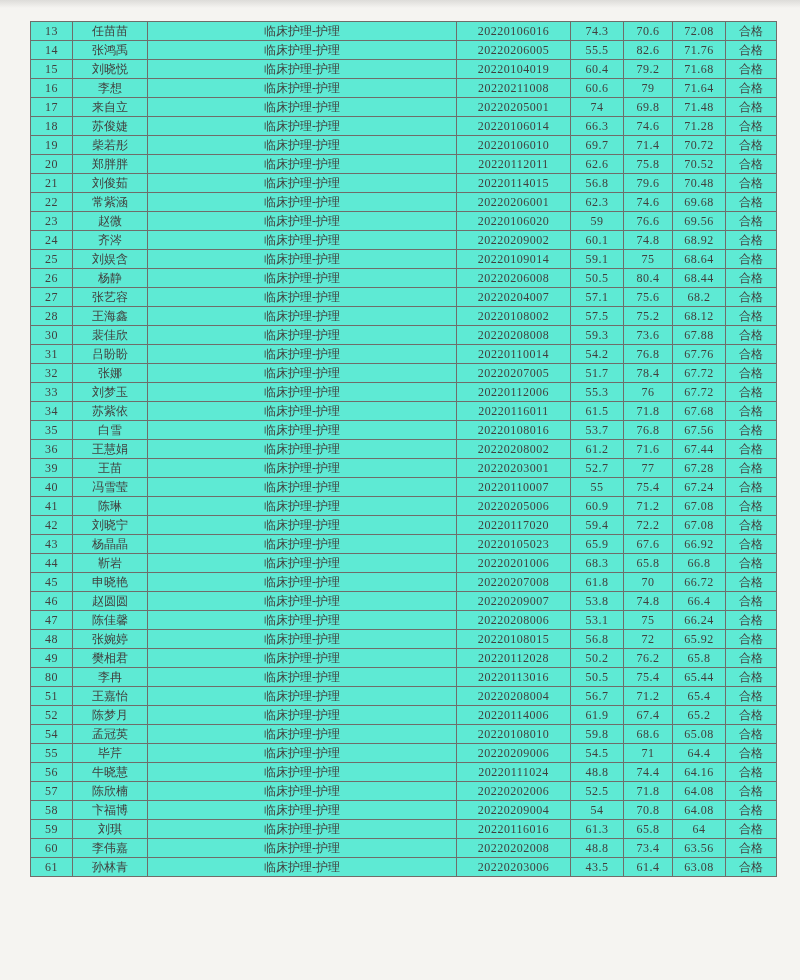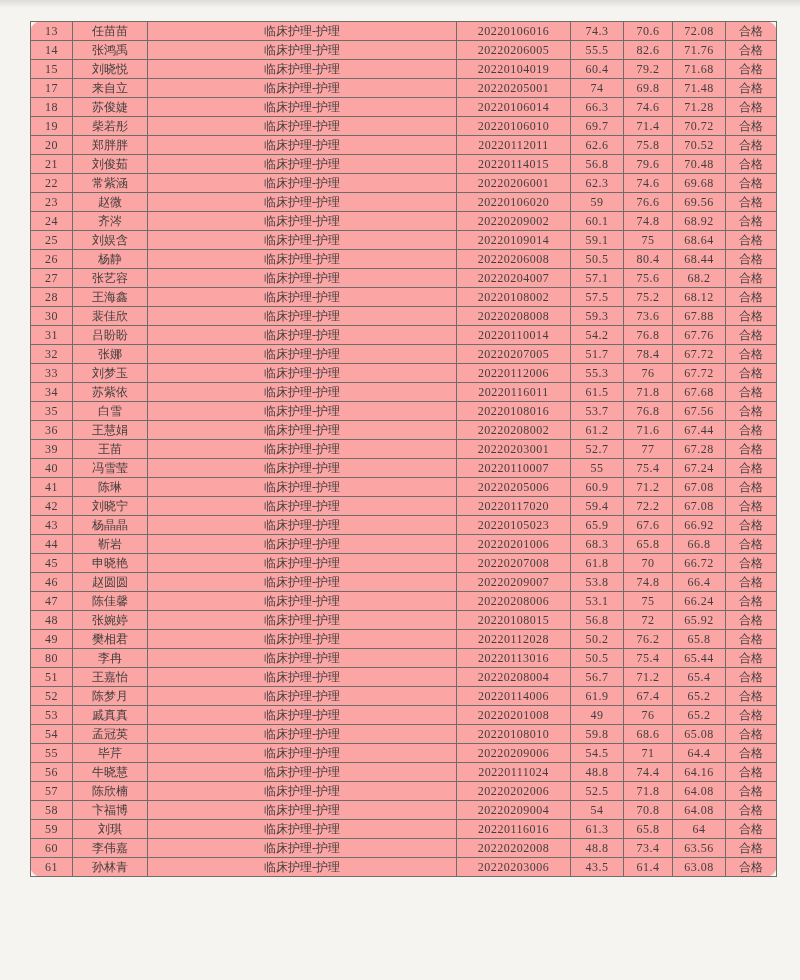--- a/index.html
+++ b/index.html
@@ -18,23 +18,22 @@
     width: 800px; height: 8px;
     background: linear-gradient(to bottom, #dddcd9, rgba(245,244,241,0));
   }
   .score-table {
     position: absolute;
     left: 30px;
     top: 21px;
     width: 746px;
     border-collapse: collapse;
     table-layout: fixed;
-    background: #fca5a5;
+    background: #5eead4;
     color: #413f3d;
-    border-radius: 12px;
   }
   .score-table td {
     border: 1px solid #6f6d6a;
     height: 18px;
     padding: 0;
     text-align: center;
     vertical-align: middle;
     font-size: 12px;
     line-height: 18px;
     white-space: nowrap;
@@ -92,20 +91,30 @@
         <td class="num-cell">15</td>
         <td>刘晓悦</td>
         <td>临床护理-护理</td>
         <td class="id-cell">20220104019</td>
         <td class="num-cell">60.4</td>
         <td class="num-cell">79.2</td>
         <td class="num-cell">71.68</td>
         <td>合格</td>
       </tr>
       <tr>
+        <td class="num-cell">16</td>
+        <td>李想</td>
+        <td>临床护理-护理</td>
+        <td class="id-cell">20220211008</td>
+        <td class="num-cell">60.6</td>
+        <td class="num-cell">79</td>
+        <td class="num-cell">71.64</td>
+        <td>合格</td>
+      </tr>
+      <tr>
         <td class="num-cell">17</td>
         <td>来自立</td>
         <td>临床护理-护理</td>
         <td class="id-cell">20220205001</td>
         <td class="num-cell">74</td>
         <td class="num-cell">69.8</td>
         <td class="num-cell">71.48</td>
         <td>合格</td>
       </tr>
       <tr>
@@ -422,30 +431,20 @@
         <td class="num-cell">52</td>
         <td>陈梦月</td>
         <td>临床护理-护理</td>
         <td class="id-cell">20220114006</td>
         <td class="num-cell">61.9</td>
         <td class="num-cell">67.4</td>
         <td class="num-cell">65.2</td>
         <td>合格</td>
       </tr>
       <tr>
-        <td class="num-cell">53</td>
-        <td>戚真真</td>
-        <td>临床护理-护理</td>
-        <td class="id-cell">20220201008</td>
-        <td class="num-cell">49</td>
-        <td class="num-cell">76</td>
-        <td class="num-cell">65.2</td>
-        <td>合格</td>
-      </tr>
-      <tr>
         <td class="num-cell">54</td>
         <td>孟冠英</td>
         <td>临床护理-护理</td>
         <td class="id-cell">20220108010</td>
         <td class="num-cell">59.8</td>
         <td class="num-cell">68.6</td>
         <td class="num-cell">65.08</td>
         <td>合格</td>
       </tr>
       <tr>

